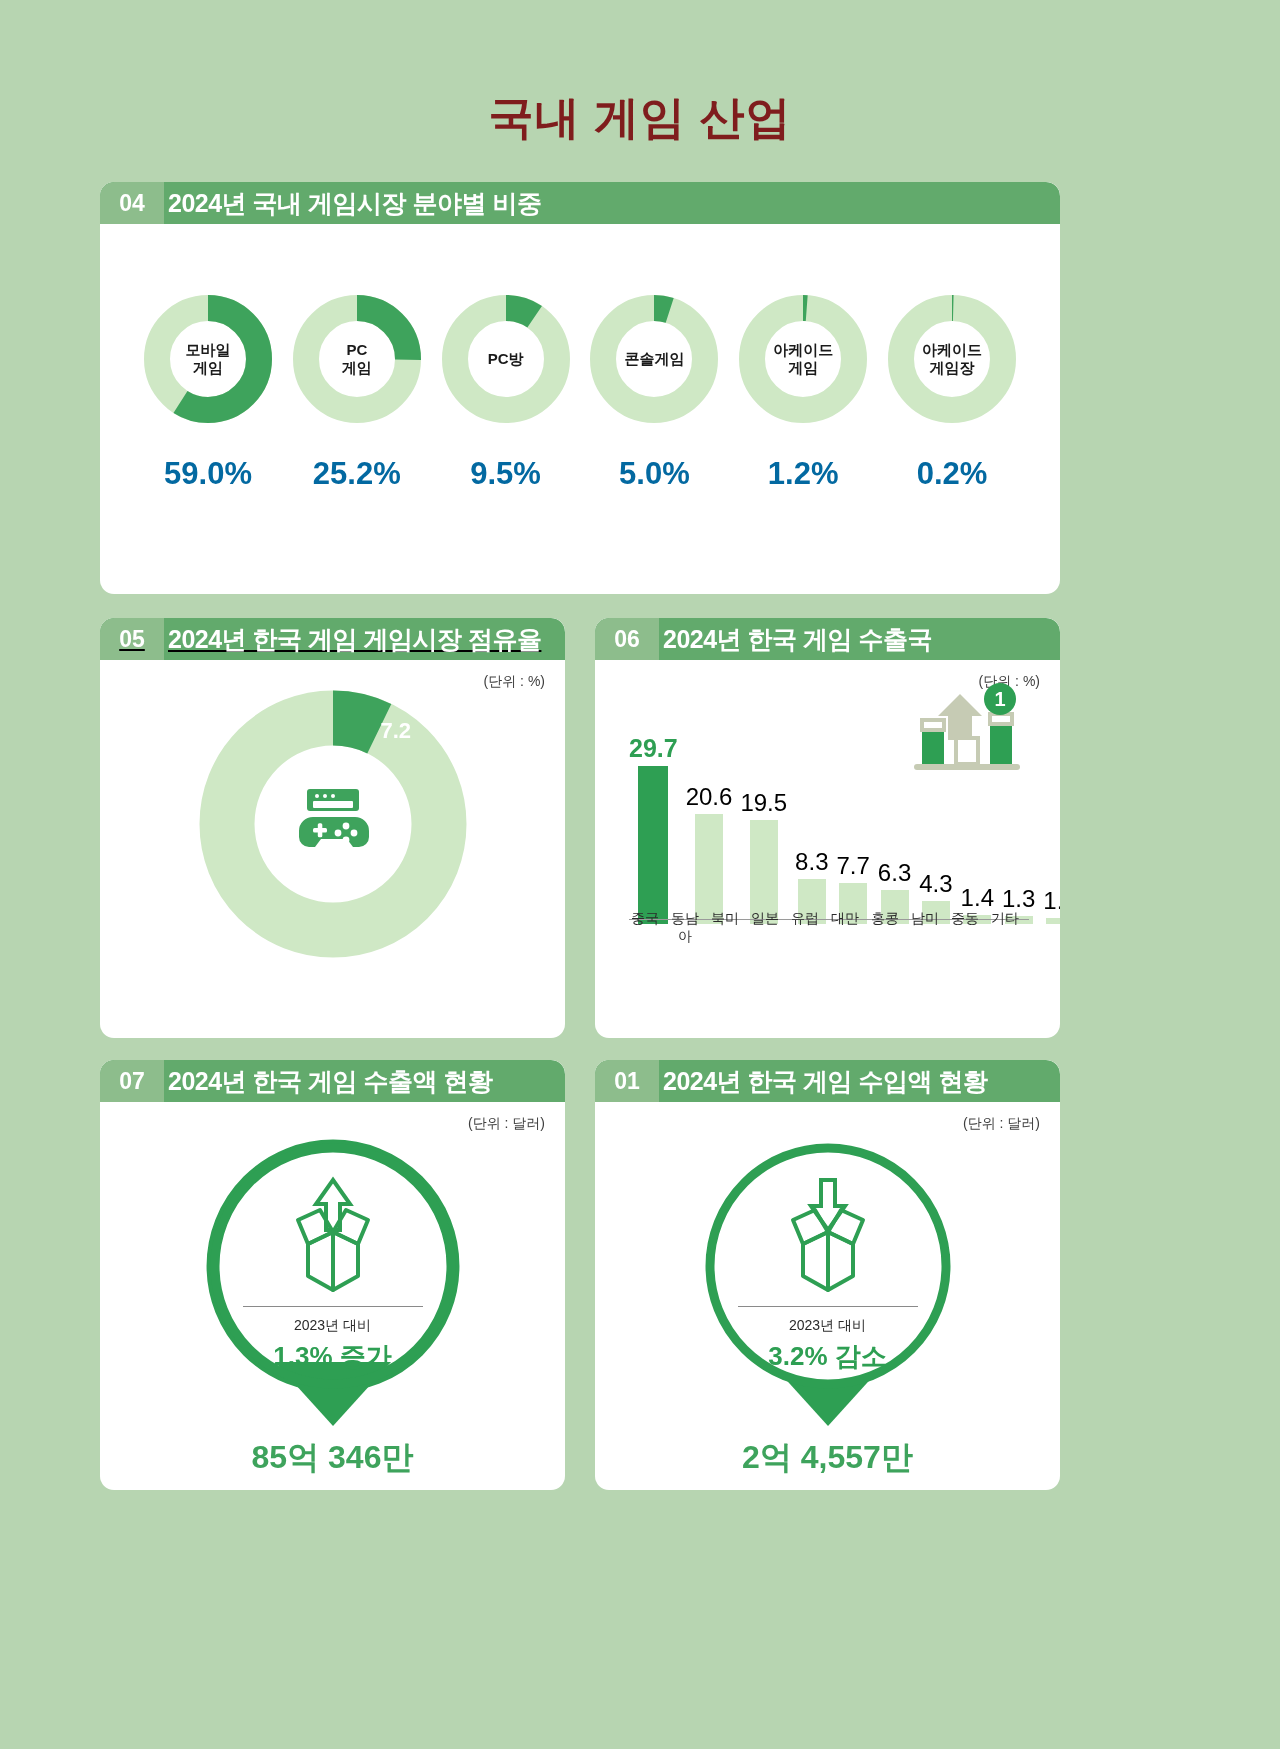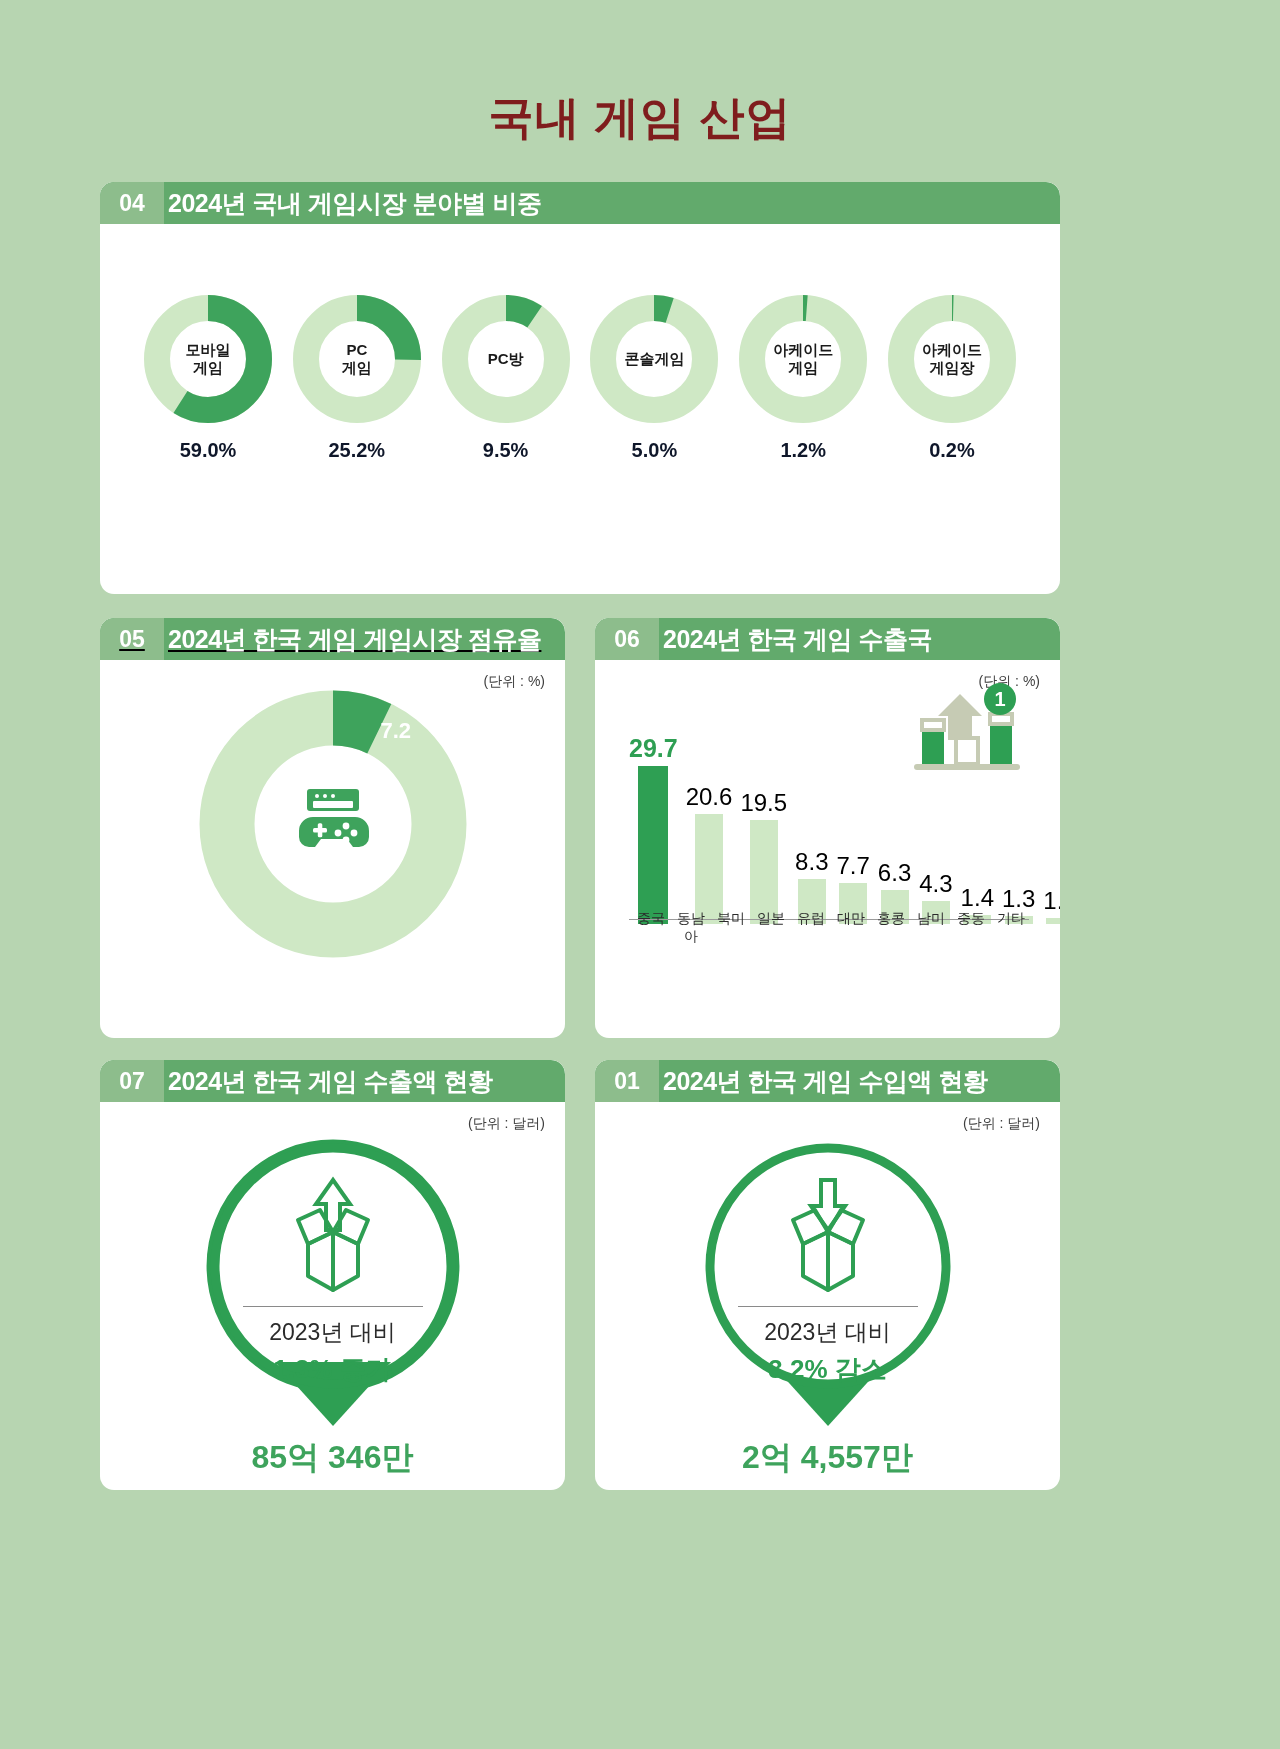--- a/index.html
+++ b/index.html
@@ -69,24 +69,24 @@
   .donut-cell { width: 140px; text-align: center; }
   .donut-wrap { position: relative; width: 130px; height: 130px; margin: 0 auto; }
   .donut-wrap svg { display: block; }
   .donut-label {
     position: absolute; left: 0; right: 0; top: 50%;
     transform: translateY(-50%);
     font-size: 15px; font-weight: bold; color: #1a1a1a;
     line-height: 1.18;
   }
   .donut-pct {
-    margin-top: 15px;
-    font-size: 20px;
+    margin-top: 32px;
+    font-size: 31px;
     font-weight: bold;
-    color: #0f172a;
+    color: #0369a1;
   }
 
   
   #card05 { left: 100px; top: 618px; width: 465px; height: 420px; text-decoration: underline; }
   #card05 .unit-label { right: 20px; top: 55px; }
   .big-donut-wrap { position: relative; width: 268px; height: 268px; margin: 30px auto 0; }
   .donut-val {
     position: absolute;
     color: #ffffff;
     font-size: 22px;
@@ -104,35 +104,35 @@
     position: absolute; left: 14px; bottom: 38px;
     width: 400px; height: 215px;
     display: flex; align-items: flex-end; gap: 8px;
   }
   .bar-col { flex: 1; display: flex; flex-direction: column; align-items: center; justify-content: flex-end; position: relative; }
   .bar-val { font-size: 24px; color: #000000; margin-bottom: 3px; }
   .bar-col.first .bar-val { color: #2e9f53; font-size: 25px; font-weight: bold; }
   .bar-rect { width: 28px; background: #cfe8c5; }
   .bar-col.first .bar-rect { background: #2e9f53; width: 30px; }
   .axis-line { position: absolute; left: 14px; bottom: 42px; width: 400px; height: 1px; background: #9a9a9a; }
-  .bar-cats { position: absolute; left: 16px; bottom: 16px; width: 400px; display: flex; }
+  .bar-cats { position: absolute; left: 10px; bottom: 16px; width: 400px; display: flex; }
   .bar-cat { flex: 1; text-align: center; font-size: 14px; color: #2b2b2b; }
   .growth-icon { position: absolute; right: 12px; top: 10px; }
 
   
   #card07 { left: 100px; top: 1060px; width: 465px; height: 430px; }
   #card08 { left: 595px; top: 1060px; width: 465px; height: 430px; }
   #card07 .unit-label, #card08 .unit-label { right: 20px; top: 55px; }
   .pin-area { position: relative; width: 300px; height: 300px; margin: 28px auto 0; }
   .pin-inner {
     position: absolute; left: 50%; top: 118px; transform: translateX(-50%);
     width: 210px; text-align: center;
   }
   .pin-divider { height: 1px; background: #8a8a8a; margin: 0 auto 10px; width: 180px; }
-  .pin-cmp { font-size: 23px; color: #2b2b2b; }
+  .pin-cmp { font-size: 14px; color: #2b2b2b; }
   .pin-rate { font-size: 26px; font-weight: bold; color: #2e9f53; margin-top: 4px; }
   .pin-total {
     text-align: center; font-size: 32px; font-weight: bold;
     color: #3ea35c; margin-top: 6px;
   }
 </style>
 </head>
 <body>
 
 <h1 class="page-title">국내 게임 산업</h1>

